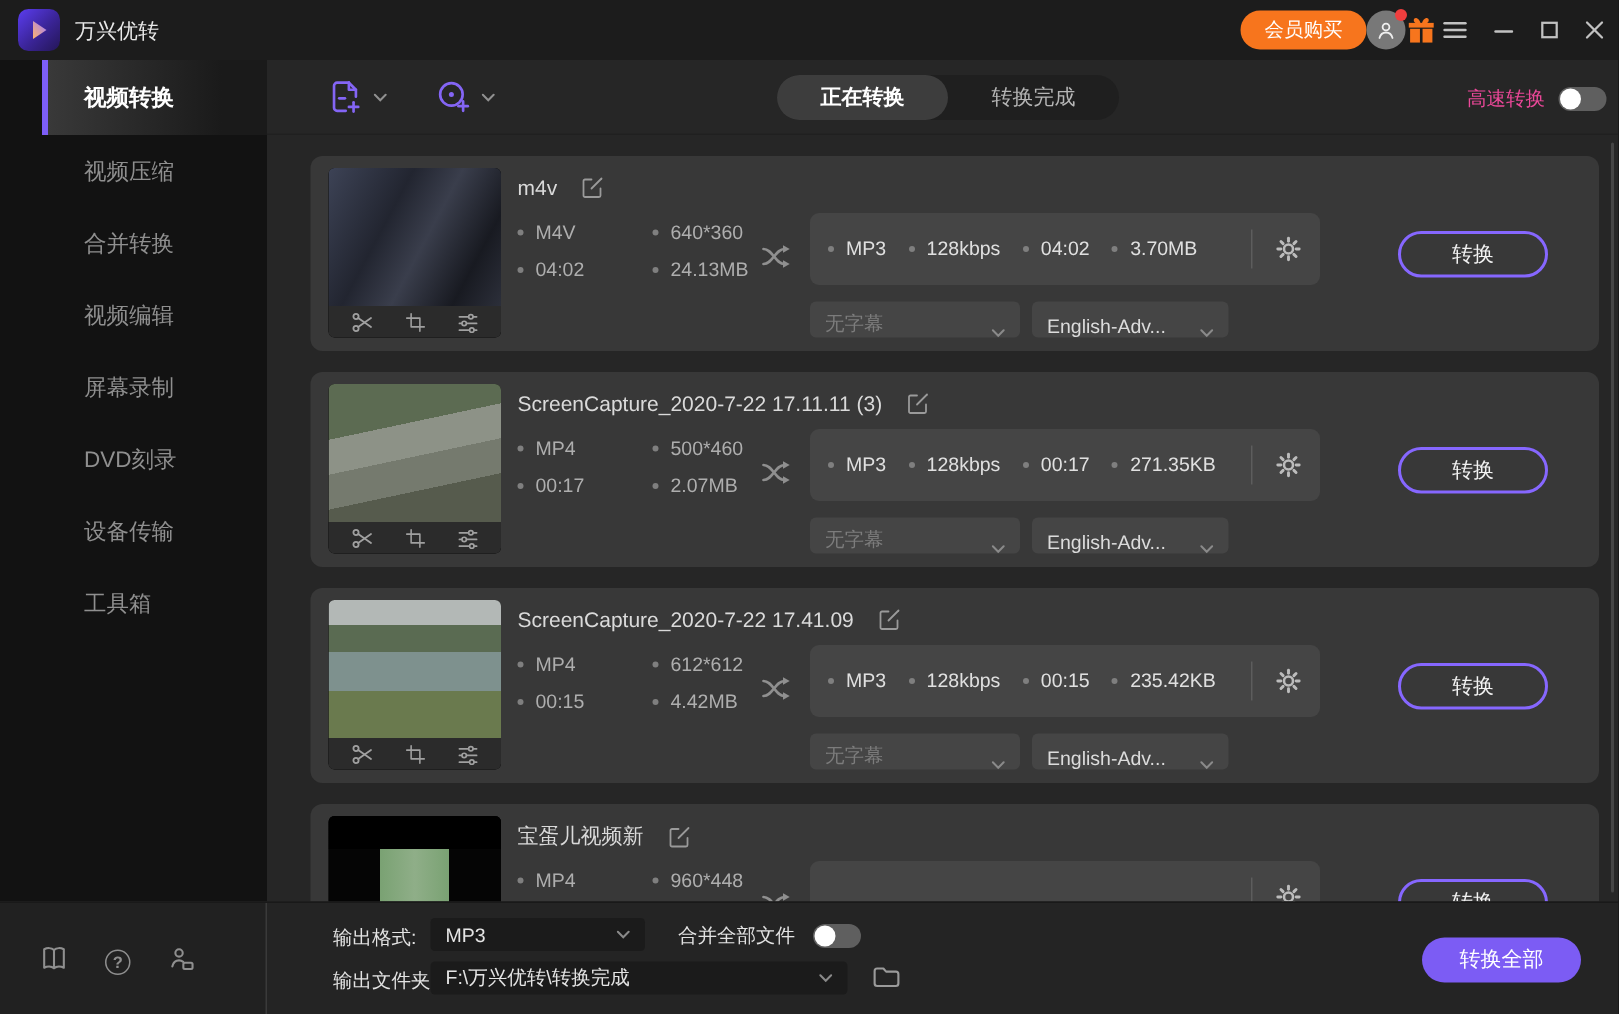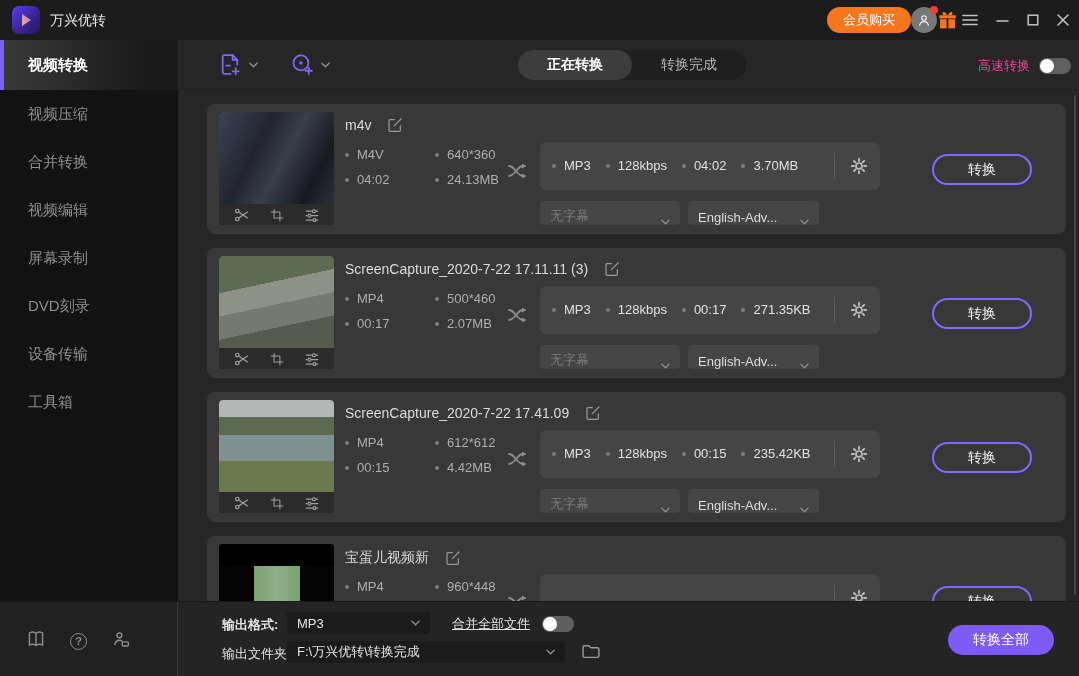--- a/index.html
+++ b/index.html
@@ -14,21 +14,21 @@
   .logo{position:absolute;left:12px;top:6px;width:28px;height:28px;border-radius:7px;
     background:linear-gradient(135deg,#5b3df0 0%,#3a2496 55%,#241657 100%);display:flex;align-items:center;justify-content:center;}
   .app-name{position:absolute;left:50px;top:12px;font-size:14px;color:#e9e9e9;}
   .tb-right{position:absolute;right:10px;top:0;height:40px;display:flex;align-items:center;gap:0;}
   .buy-btn{height:26px;padding:0 16px;border:none;border-radius:13px;background:#f7751d;color:#fff;font-size:13px;cursor:pointer;font-family:inherit;}
   .avatar{position:relative;width:26px;height:26px;border-radius:50%;background:#787878;display:flex;align-items:center;justify-content:center;}
   .avatar .dot-red{position:absolute;right:-1px;top:-1px;width:8px;height:8px;border-radius:50%;background:#f03e3e;}
   .winctl{display:flex;align-items:center;gap:18px;margin-left:4px;color:#c2c2c2;}
   .winctl svg{display:block;}
   
-  .sidebar{position:absolute;left:0;top:40px;width:178px;height:561px;background:#121212;}
+  .sidebar{position:absolute;left:0;top:40px;width:178px;height:561px;background:#121212;padding-left:28px;}
   .side-item{position:relative;height:48px;display:flex;align-items:center;padding-left:28px;font-size:15px;color:#8f8f8f;cursor:pointer;}
   .side-item.active{height:50px;color:#ffffff;font-weight:bold;background:linear-gradient(90deg,#3a3a3a 0%,#1a1a1a 80%);}
   .side-item.active::before{content:"";position:absolute;left:0;top:0;bottom:0;width:4px;background:#7d5ef7;}
   
   .main{position:absolute;left:178px;top:40px;width:901px;height:561px;background:#262626;}
   .toolbar{position:absolute;left:0;top:0;width:901px;height:50px;border-bottom:1px solid #202020;}
   .add-group{position:absolute;left:40px;top:12px;display:flex;align-items:center;gap:6px;}
   .add-group2{position:absolute;left:112px;top:12px;display:flex;align-items:center;gap:6px;}
   .tabs{position:absolute;left:340px;top:10px;width:228px;height:30px;border-radius:15px;background:#1f1f1f;display:flex;}
   .tab{width:114px;height:30px;border-radius:15px;display:flex;align-items:center;justify-content:center;font-size:14px;color:#b5b5b5;cursor:pointer;}
@@ -613,31 +613,31 @@
             <line x1="12" y1="4" x2="12" y2="19"></line>
           </svg></span>
       <span class="help-circle">?</span>
       <span><svg width="20" height="18" viewBox="0 0 24 22" fill="none" stroke="#8f8f8f" stroke-width="1.7" stroke-linecap="round">
             <circle cx="10" cy="6.5" r="3"></circle>
             <path d="M4.5 17.5c.8-3.5 3.2-5 5.5-5 1.2 0 2.4.4 3.4 1.2"></path>
             <rect x="13.5" y="14.5" width="7.5" height="5" rx="1.2"></rect>
           </svg></span>
     </div>
 
-    <span class="flabel" style="left:222px;top:14px;font-weight:bold;">输出格式:</span>
+    <span class="flabel" style="left:222px;top:14px;">输出格式:</span>
     <div class="fdd" style="left:287px;top:10px;width:143px;">
       <span>MP3</span>
       <span class="chev">
           <svg width="9" height="6" viewBox="0 0 10 6" fill="none" stroke="#8a8a8a" stroke-width="1.5" stroke-linecap="round">
             <path d="M1 1L5 5L9 1"></path>
           </svg>
         </span>
     </div>
     <div class="merge-wrap">
-      <span class="flabel" style="position:static;text-decoration:underline;">合并全部文件</span>
+      <span class="flabel" style="position:static;">合并全部文件</span>
       <span class="toggle">
           <span class="knob"></span>
         </span>
     </div>
 
     <span class="flabel" style="left:222px;top:43px;">输出文件夹:</span>
     <div class="fdd" style="left:287px;top:39px;width:278px;">
       <span>F:\万兴优转\转换完成</span>
       <span class="chev">
           <svg width="9" height="6" viewBox="0 0 10 6" fill="none" stroke="#8a8a8a" stroke-width="1.5" stroke-linecap="round">

